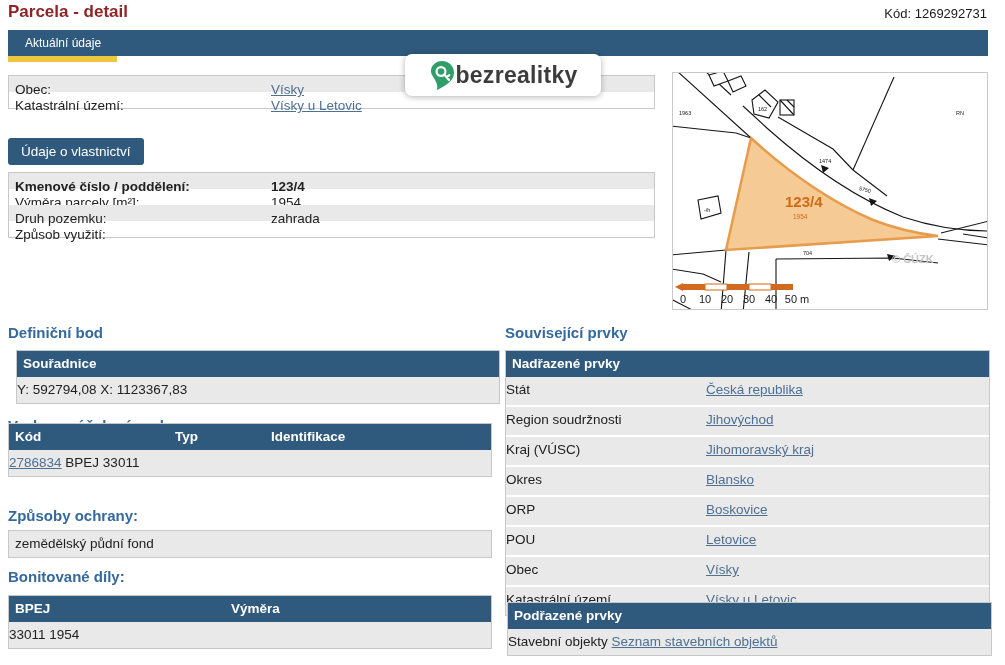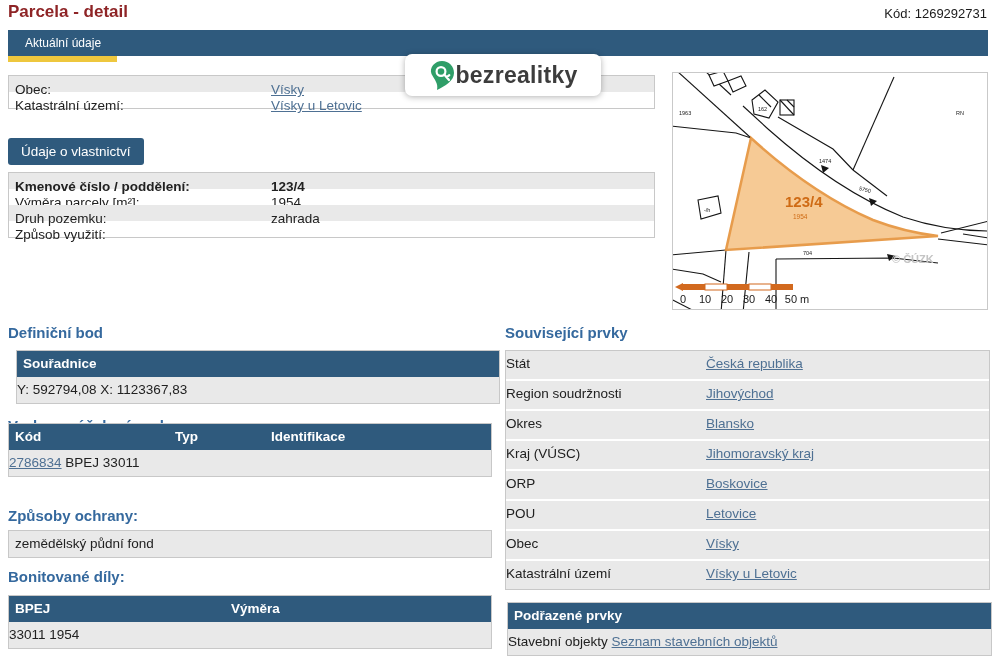--- a/index.html
+++ b/index.html
@@ -225,35 +225,36 @@
   </div>
   <div class="hrow gray">
     <span>33011</span>
     <span class="c2" style="left:222px;">1954</span>
   </div>
 </div>
 
 <div class="abs sec-h" style="left:505px; top:324px;">Související prvky</div>
 
 <div class="abs tbl" style="left:505px; top:350px; width:485px;">
+  <div class="thead">Nadřazené prvky</div>
   <div class="nrow">
     <span>Stát</span>
     <span class="nval"><a class="lnk">Česká republika</a></span>
   </div>
   <div class="nrow">
     <span>Region soudržnosti</span>
     <span class="nval"><a class="lnk">Jihovýchod</a></span>
   </div>
   <div class="nrow">
+    <span>Kraj (VÚSC)</span>
+    <span class="nval"><a class="lnk">Jihomoravský kraj</a></span>
+  </div>
+  <div class="nrow">
     <span>Okres</span>
     <span class="nval"><a class="lnk">Blansko</a></span>
-  </div>
-  <div class="nrow">
-    <span>Kraj (VÚSC)</span>
-    <span class="nval"><a class="lnk">Jihomoravský kraj</a></span>
   </div>
   <div class="nrow">
     <span>ORP</span>
     <span class="nval"><a class="lnk">Boskovice</a></span>
   </div>
   <div class="nrow">
     <span>POU</span>
     <span class="nval"><a class="lnk">Letovice</a></span>
   </div>
   <div class="nrow">

